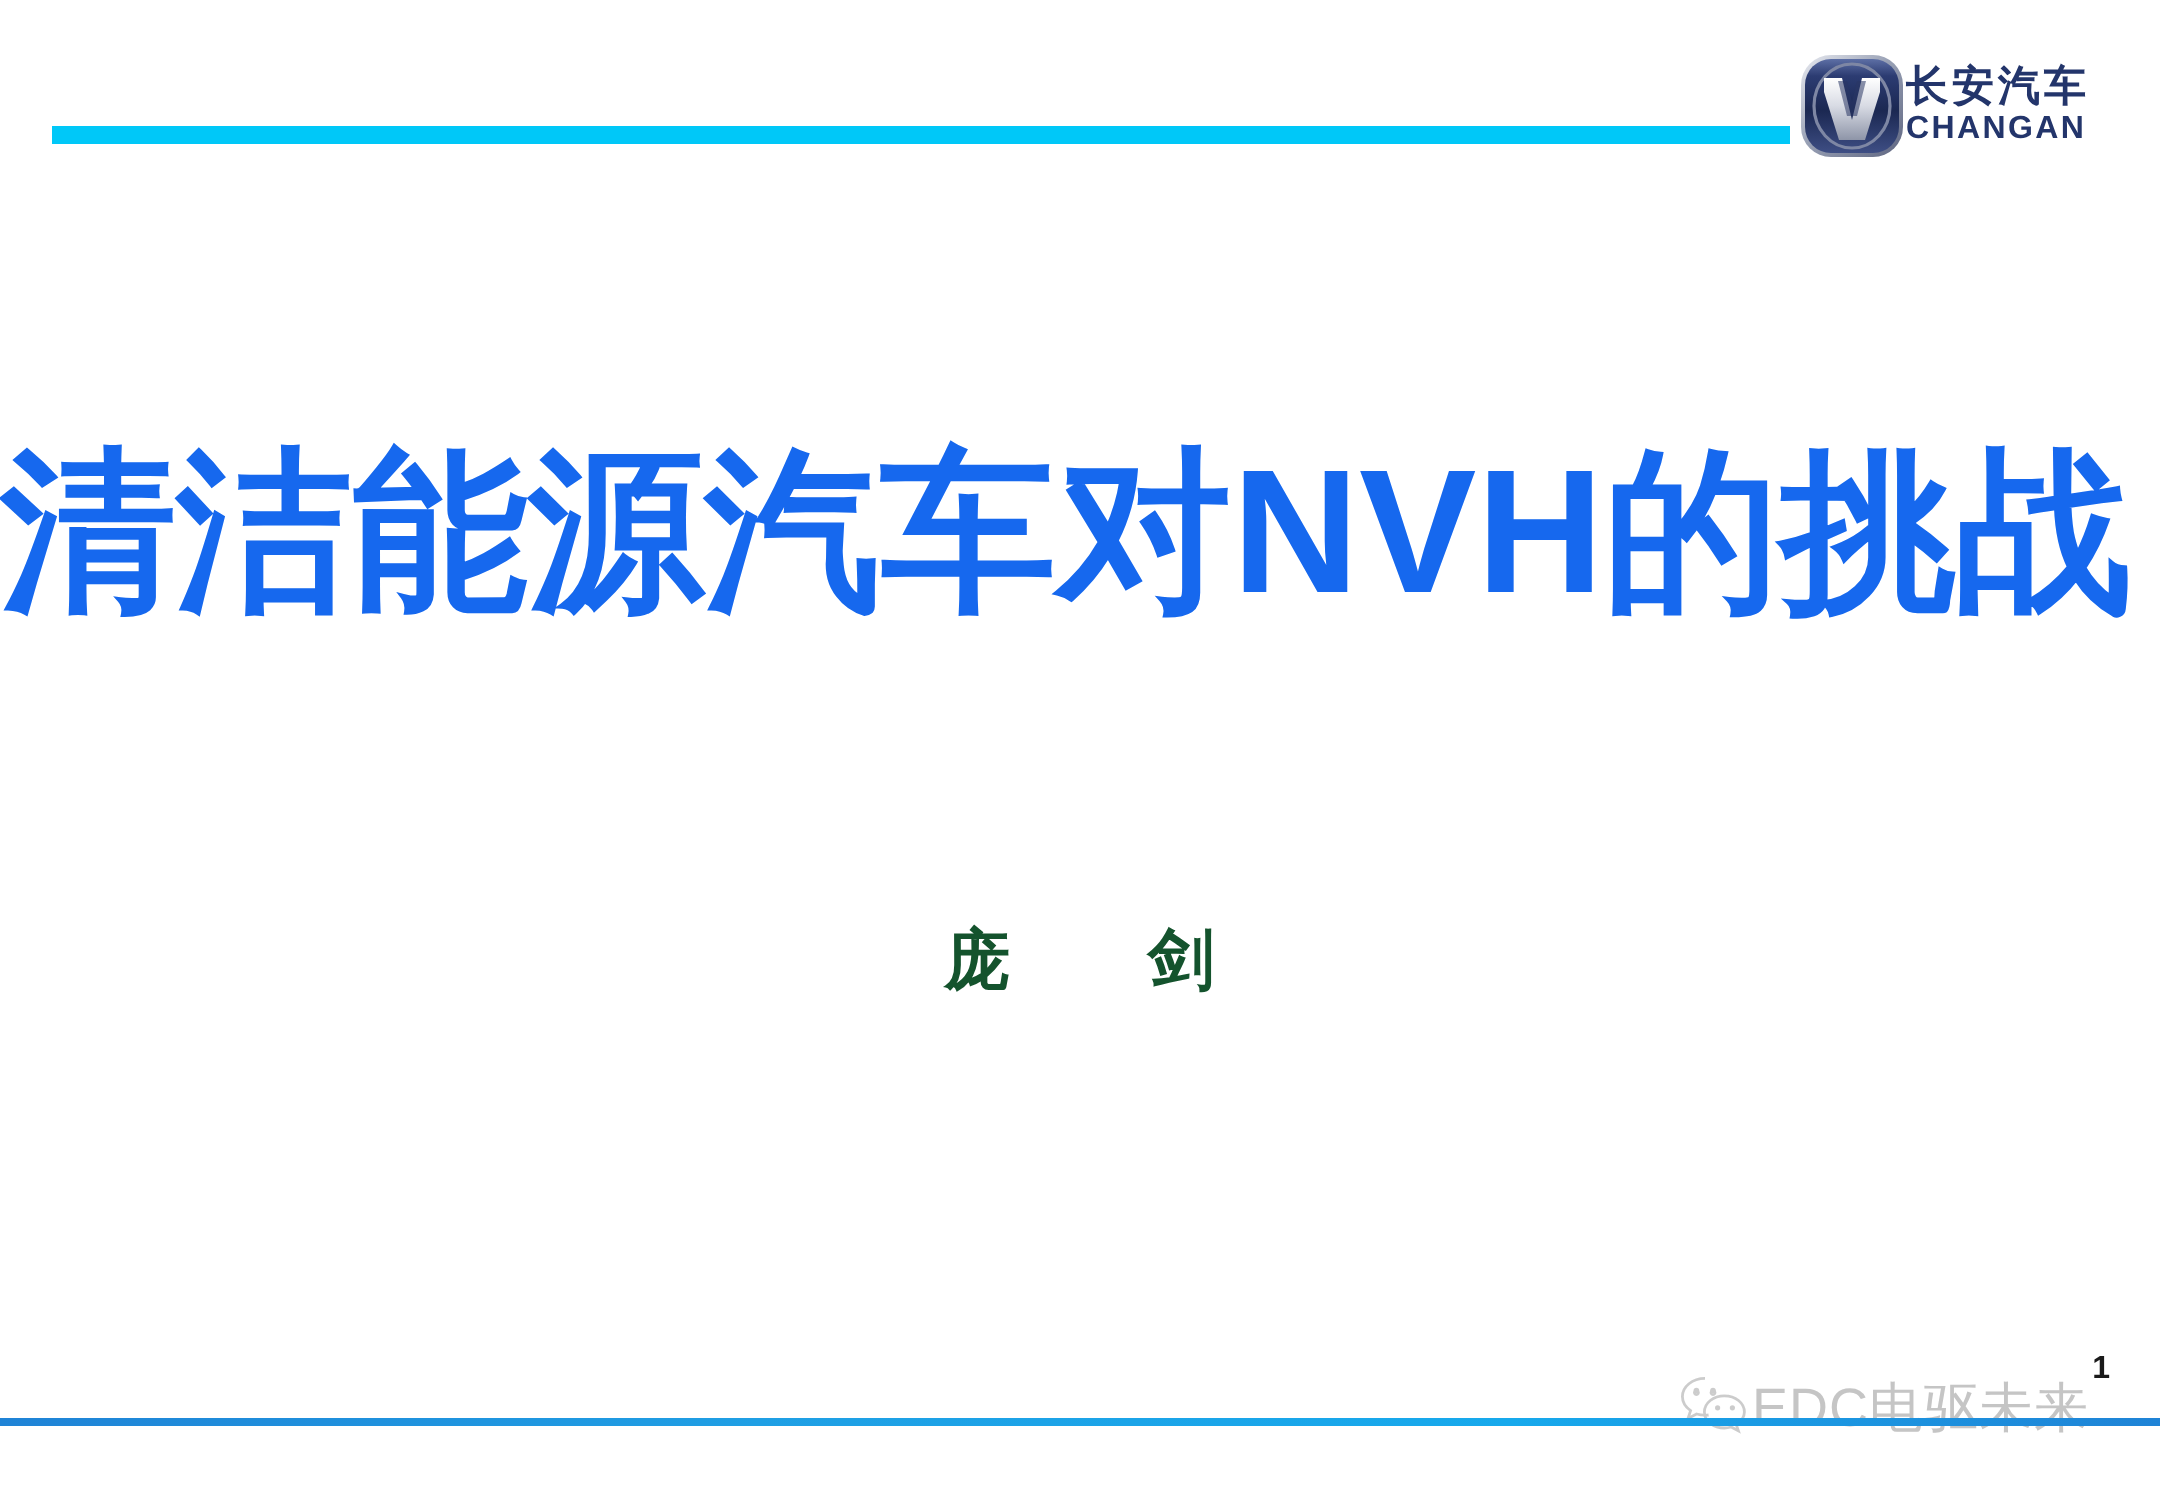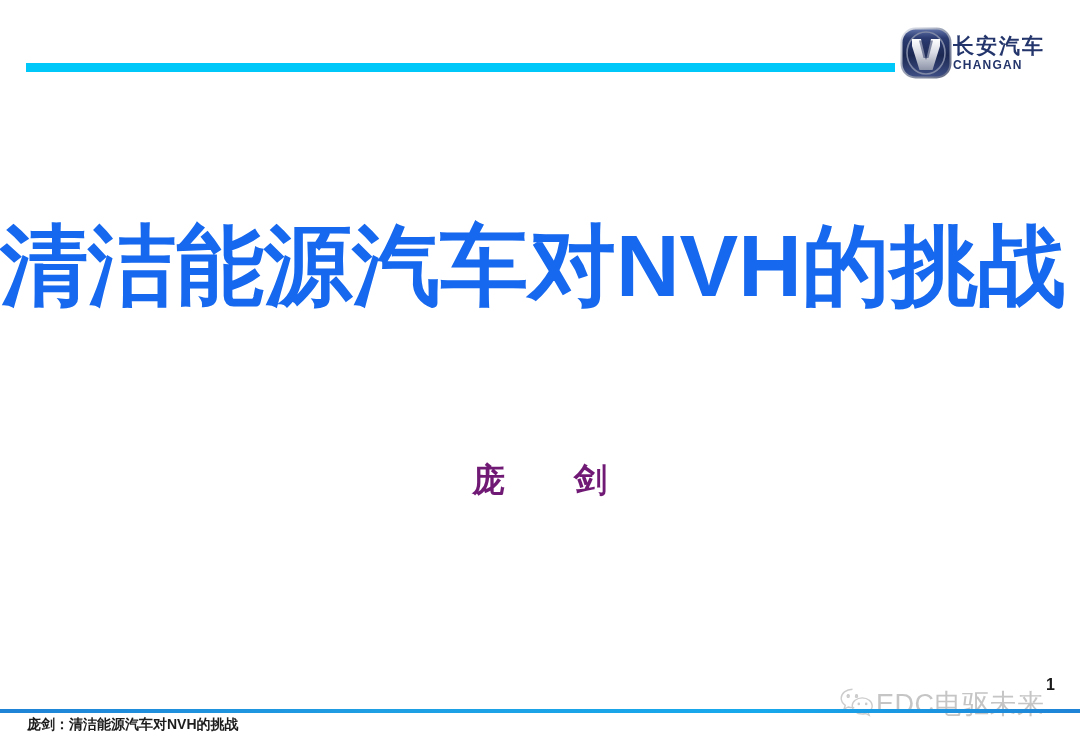--- a/index.html
+++ b/index.html
@@ -53,21 +53,21 @@
     line-height: 1;
   }
   .brand-cn {
     font-size: 21px;
     font-weight: bold;
     color: #23356b;
     letter-spacing: 2px;
     white-space: nowrap;
   }
   .brand-en {
-    font-size: 12px;
+    font-size: 16px;
     font-weight: bold;
     color: #23356b;
     letter-spacing: 1.2px;
     margin-top: 3px;
     white-space: nowrap;
   }
 
   
   .slide-title {
     position: absolute;
@@ -85,21 +85,21 @@
 
   
   .presenter {
     position: absolute;
     left: 0;
     top: 458px;
     width: 1080px;
     text-align: center;
     font-size: 33px;
     font-weight: bold;
-    color: #701a75;
+    color: #14532d;
     letter-spacing: 1px;
   }
 
   
   .page-number {
     position: absolute;
     right: 25px;
     top: 676px;
     font-size: 16px;
     font-weight: bold;
@@ -204,15 +204,14 @@
         <circle cx="10.2" cy="9.3" r="1.4" fill="#c2c2c2"></circle>
         <circle cx="18.5" cy="9.3" r="1.4" fill="#c2c2c2"></circle>
         <circle cx="20.8" cy="17.9" r="1.3" fill="#c2c2c2"></circle>
         <circle cx="28.2" cy="17.9" r="1.3" fill="#c2c2c2"></circle>
       </svg>
     </span>
     <span class="wm-text">EDC电驱未来</span>
   </div>
 
   <div class="footer-rule"></div>
-  <div class="footer-text">庞剑：清洁能源汽车对NVH的挑战</div>
 
 </div>
 
 </body></html>

